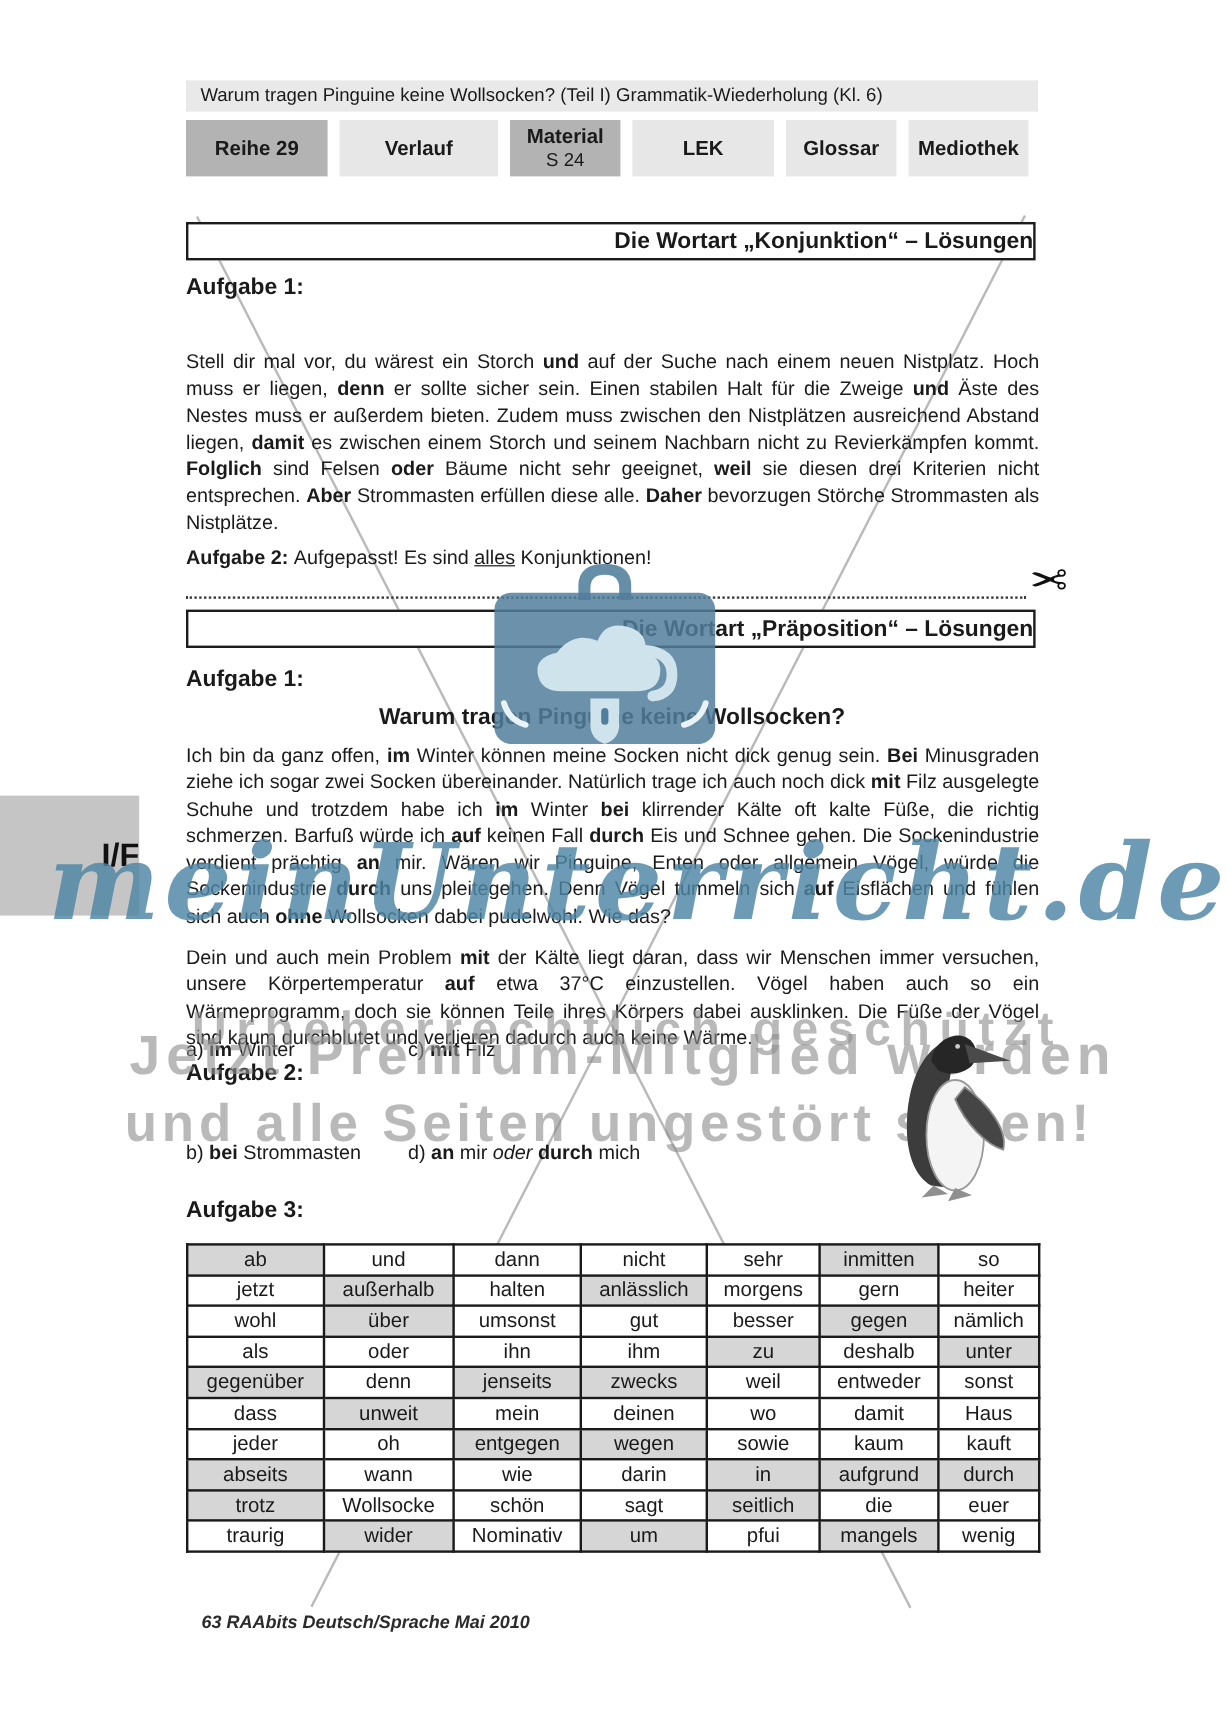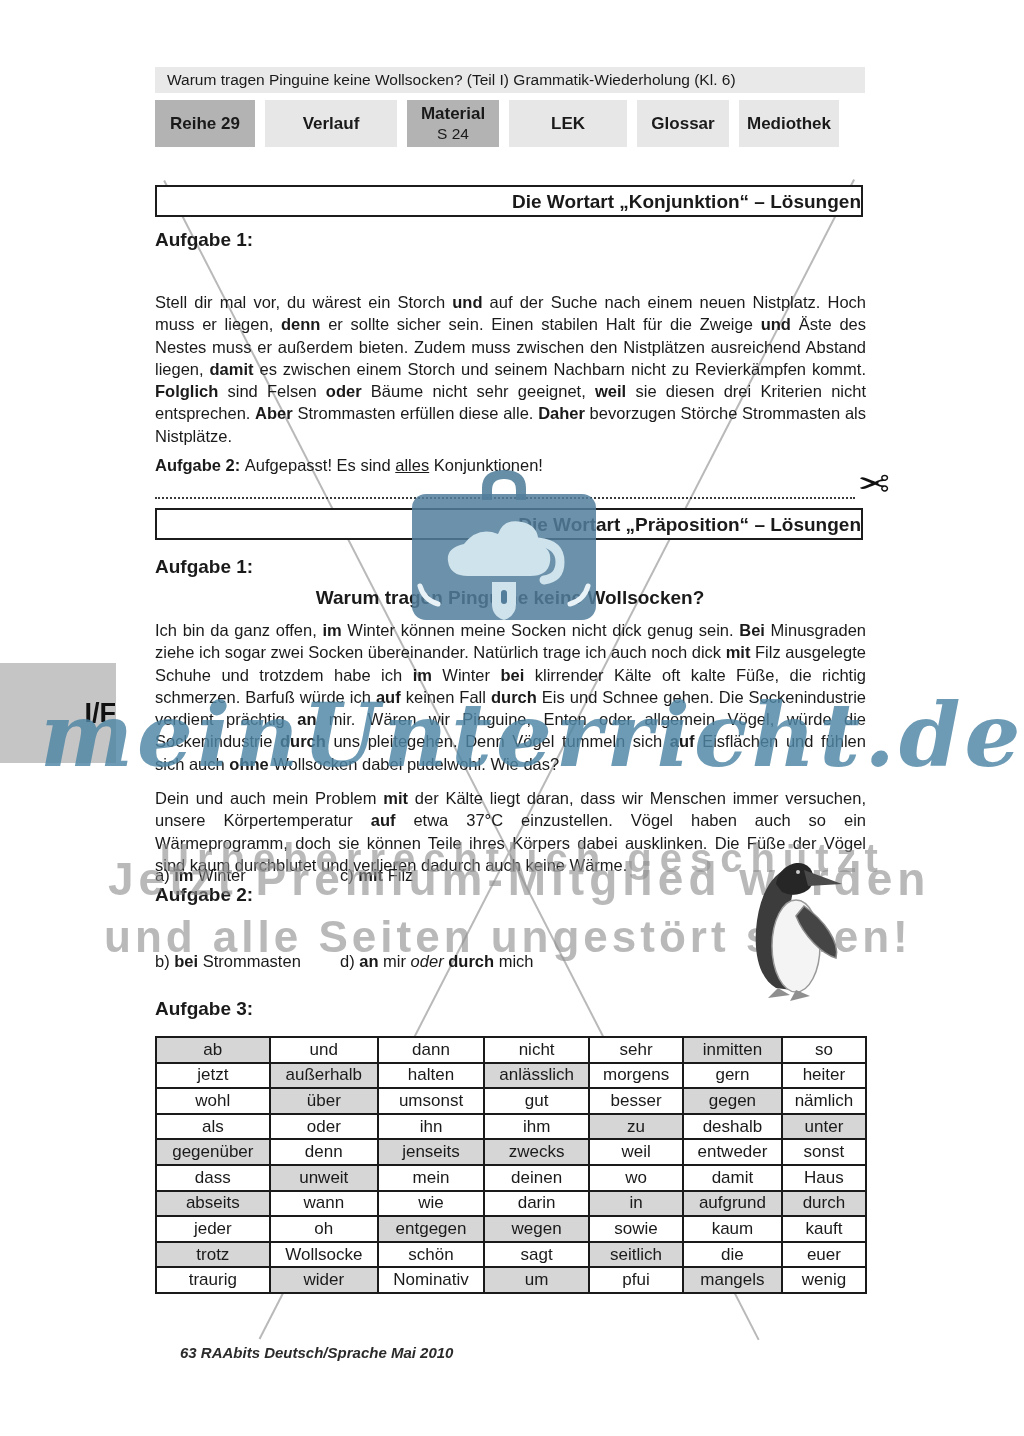--- a/index.html
+++ b/index.html
@@ -24,21 +24,21 @@
   .para{left:155px;width:711px;font-size:16.5px;line-height:22.3px;text-align:justify;}
   .taskline{left:155px;width:711px;font-size:16.5px;}
   .cutline{position:absolute;left:155px;top:497px;width:700px;border-top:2px dotted #3a3a3a;z-index:2;}
   .scissors{position:absolute;left:858px;top:462px;font-size:38px;transform:scaleX(-1);z-index:2;color:#111;}
   .items-row{left:155px;width:500px;display:flex;font-size:16.5px;}
   .items-row .cell1{width:185px;}
   
   table.words{position:absolute;left:155px;top:1036px;width:712px;border-collapse:collapse;z-index:2;}
   table.words td{border:2px solid #1a1a1a;height:23.6px;text-align:center;font-size:17px;padding:0 2px;background:#fff;}
   table.words td.shaded{background:#d6d6d6;}
-  .footer{left:168px;top:1344px;font-style:italic;font-weight:bold;font-size:15px;color:#2b2b2b;margin-left:12px;}
+  .footer{left:168px;top:1344px;font-style:italic;font-weight:bold;font-size:15px;color:#2b2b2b;}
   .if-box{position:absolute;left:0;top:663px;width:116px;height:100px;background:#c5c5c5;z-index:2;
           display:flex;align-items:center;justify-content:flex-end;font-weight:bold;font-size:27px;color:#111;}
   
   .wm-gray{position:absolute;z-index:3;font-weight:bold;color:#8f8f8f;opacity:0.62;white-space:nowrap;pointer-events:none;}
   .wm1{left:160px;top:788px;font-size:40px;letter-spacing:8px;margin-top:48px;}
   .wm2{left:108px;top:852px;font-size:46px;letter-spacing:5px;}
   .wm3{left:104px;top:912px;font-size:44px;letter-spacing:4px;}
   .wm-blue{position:absolute;left:40px;top:690px;width:944px;text-align:center;z-index:4;
            font-family:"DejaVu Serif","Liberation Serif",serif;font-style:italic;font-weight:bold;
            font-size:88px;line-height:90px;letter-spacing:4px;color:#4e86a5;opacity:0.82;white-space:nowrap;pointer-events:none;}
@@ -48,21 +48,21 @@
 </head>
 <body>
 
 <div class="page">
 
   <div class="diag" style="left:165px;top:180px;width:1303px;transform:rotate(62.85deg);"></div>
   <div class="diag" style="left:855px;top:180px;width:1303px;transform:rotate(117.15deg);"></div>
 
   <div class="title-bar">Warum tragen Pinguine keine Wollsocken? (Teil I) Grammatik-Wiederholung (Kl. 6)</div>
   <div class="tabs">
-    <div class="tab dark" style="width:100px">
+    <div class="tab dark" style="width:118px">
       <span>Reihe 29</span>
     </div>
     <div class="tab" style="width:132px">
       <span>Verlauf</span>
     </div>
     <div class="tab dark" style="width:92px">
       <span>Material</span>
       <span class="sub">S 24</span>
     </div>
     <div class="tab" style="width:118px">
@@ -152,36 +152,36 @@
         <tr>
           <td>dass</td>
           <td class="shaded">unweit</td>
           <td>mein</td>
           <td>deinen</td>
           <td>wo</td>
           <td>damit</td>
           <td>Haus</td>
         </tr>
         <tr>
+          <td>jeder</td>
+          <td>oh</td>
+          <td class="shaded">entgegen</td>
+          <td class="shaded">wegen</td>
+          <td>sowie</td>
+          <td>kaum</td>
+          <td>kauft</td>
+        </tr>
+        <tr>
           <td class="shaded">abseits</td>
           <td>wann</td>
           <td>wie</td>
           <td>darin</td>
           <td class="shaded">in</td>
           <td class="shaded">aufgrund</td>
           <td class="shaded">durch</td>
-        </tr>
-        <tr>
-          <td>jeder</td>
-          <td>oh</td>
-          <td class="shaded">entgegen</td>
-          <td class="shaded">wegen</td>
-          <td>sowie</td>
-          <td>kaum</td>
-          <td>kauft</td>
         </tr>
         <tr>
           <td class="shaded">trotz</td>
           <td>Wollsocke</td>
           <td>schön</td>
           <td>sagt</td>
           <td class="shaded">seitlich</td>
           <td>die</td>
           <td>euer</td>
         </tr>

